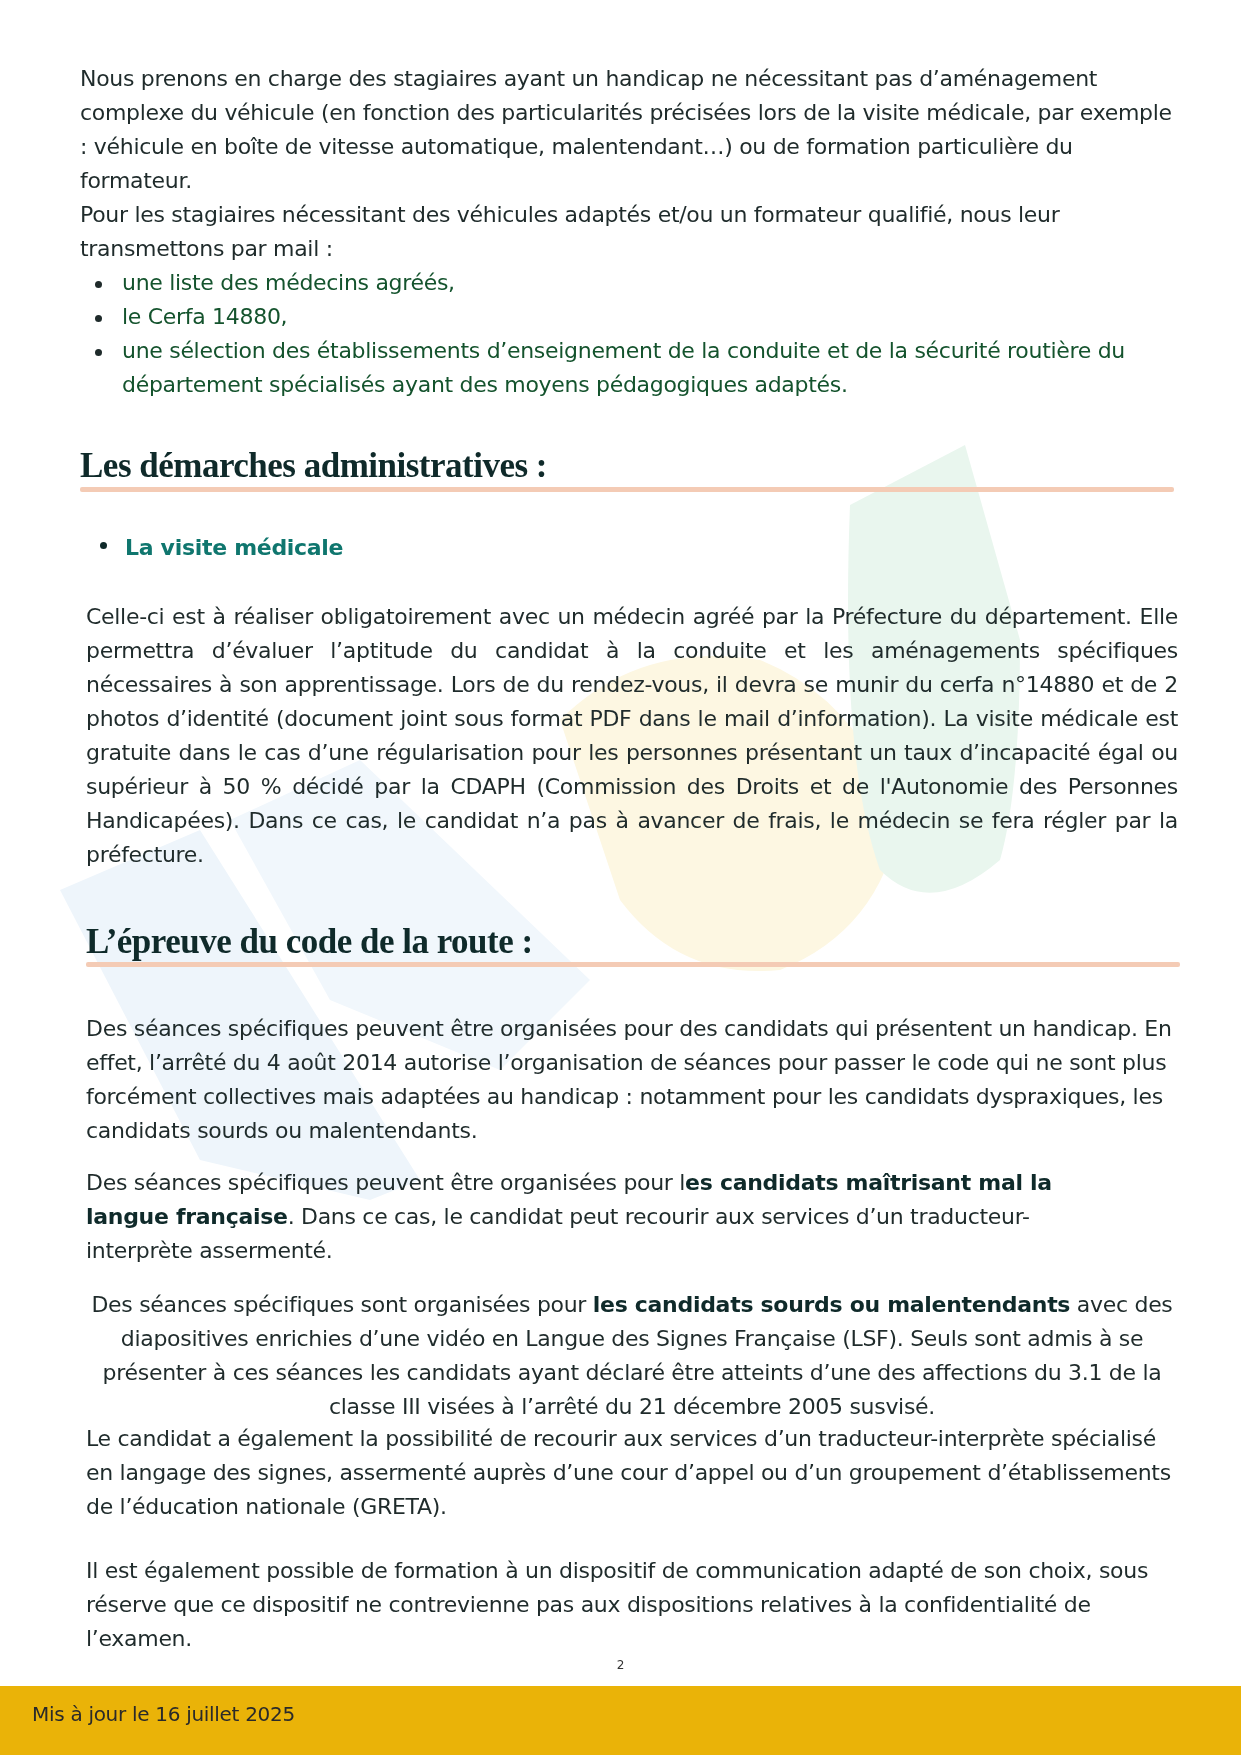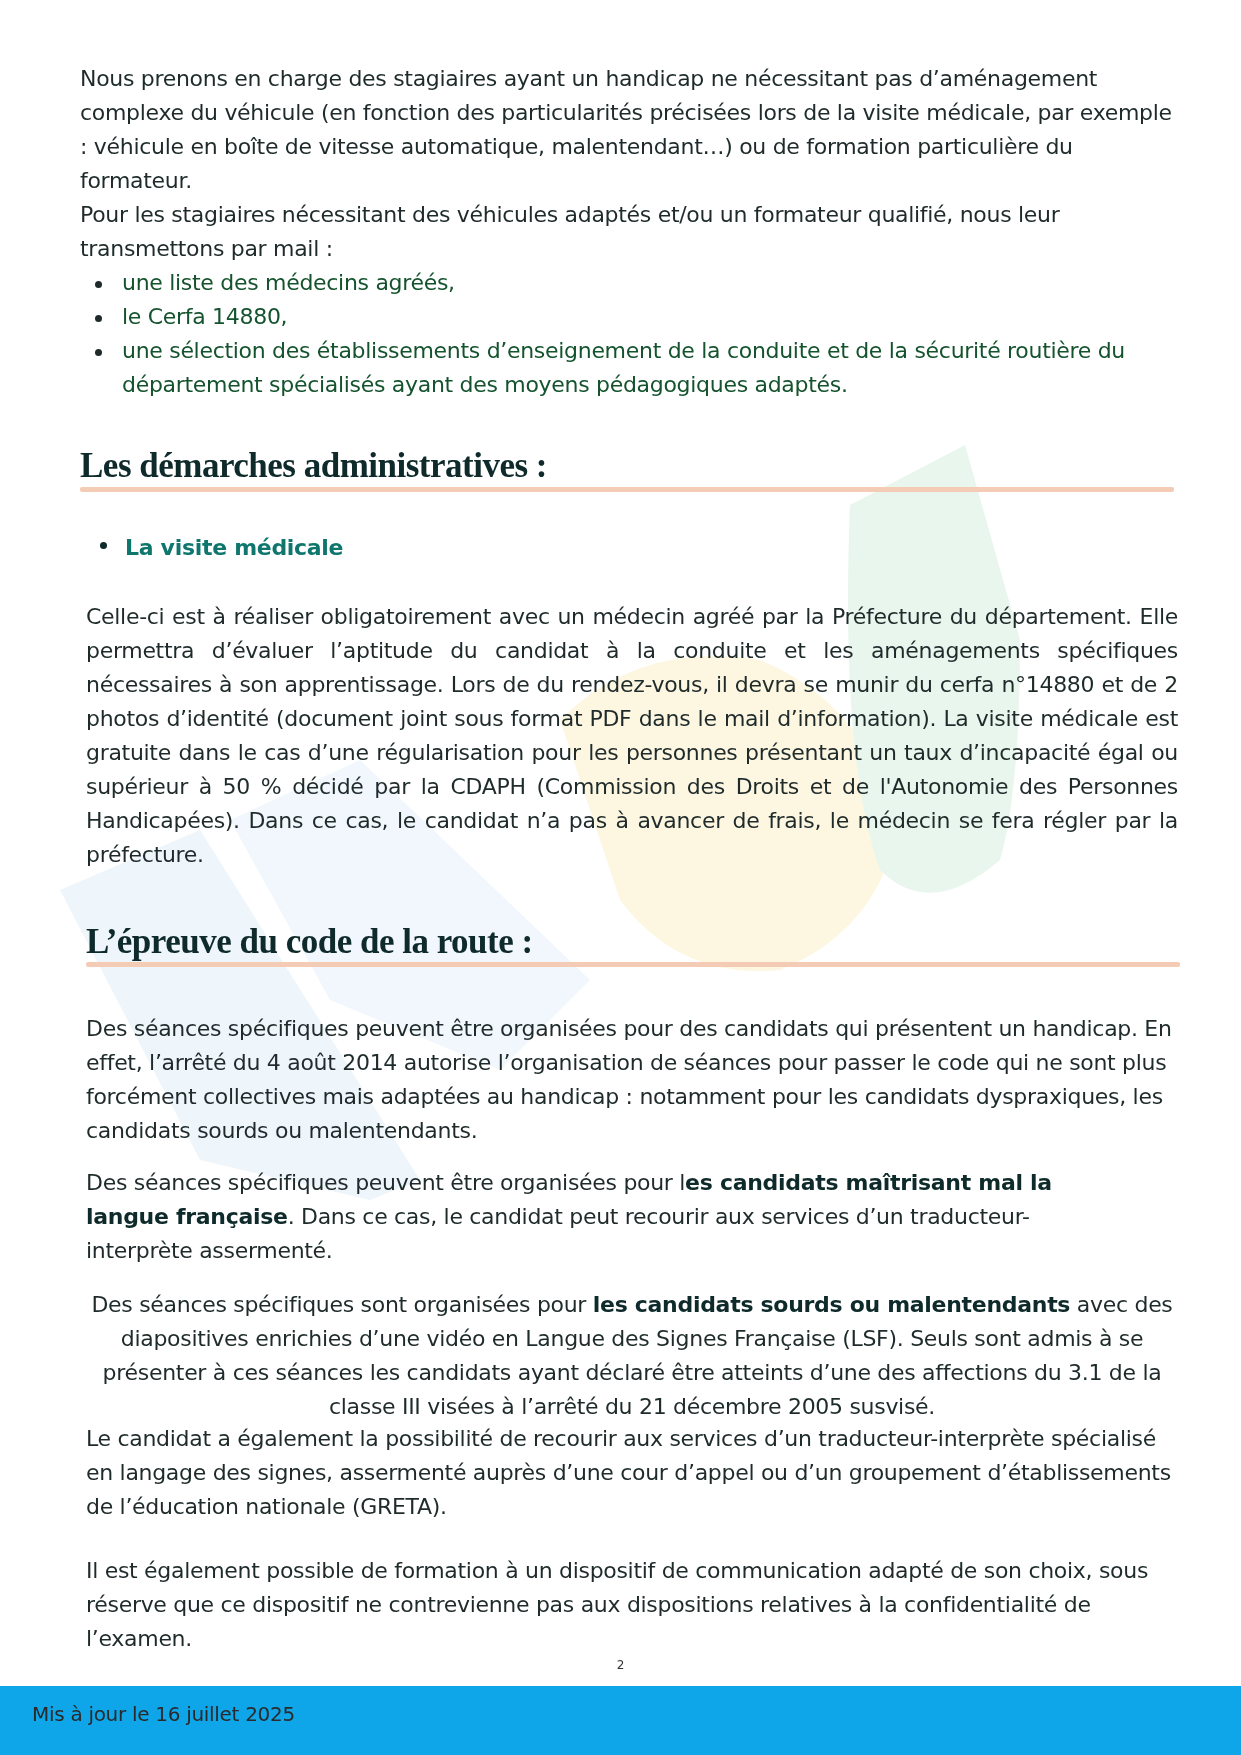--- a/index.html
+++ b/index.html
@@ -64,21 +64,21 @@
       display: inline-block; width: 7px; height: 7px; border-radius: 50%;
       background: #0f2a2a; margin-right: 18px; vertical-align: 6px;
     }
 
     .page-number {
       position: absolute; left: 0; width: 1241px; top: 1658px;
       text-align: center; font-size: 12px; color: #333;
     }
     .footer {
       position: absolute; left: 0; top: 1686px; width: 1241px; height: 69px;
-      background: #0ea5e9;
+      background: #eab308;
     }
     .footer-date {
       position: absolute; left: 32px; top: 16px;
       font-size: 20px; color: #2a2a2a; letter-spacing: -0.3px;
     }
     .footer-note {
       position: absolute; left: 348px; top: 12px; width: 870px;
       font-size: 13px; line-height: 19px; color: #2a2a2a; letter-spacing: -0.2px;
     }
     b { font-weight: bold; color: #0f2a2a; }

